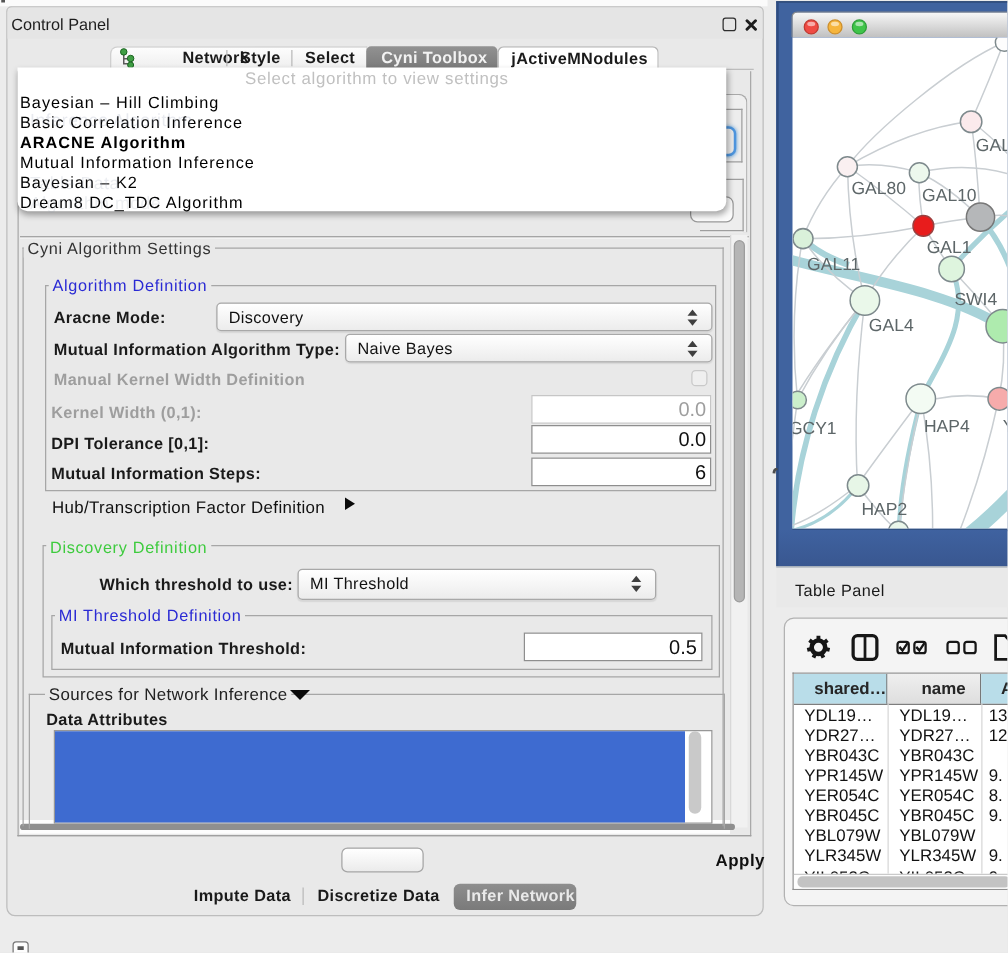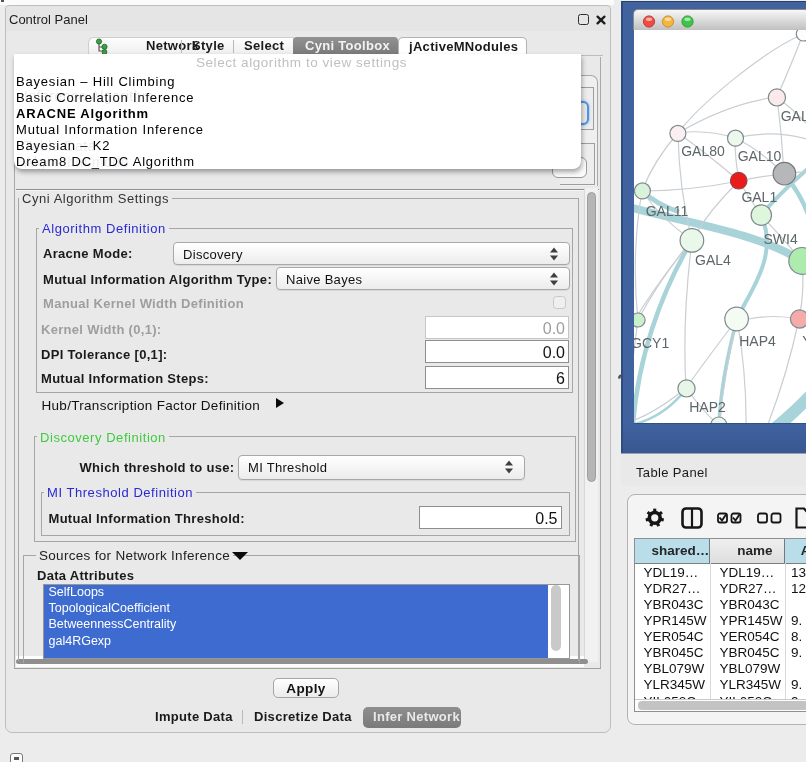--- a/index.html
+++ b/index.html
@@ -65,21 +65,21 @@
 <div class="abs" style="left:16px;top:189.5px;width:583px;height:1px;background:#f6f6f6;"></div>
 
 <div class="abs" style="left:584px;top:188px;width:14px;height:474px;background:#f1f1f1;border-left:1px solid #d8d8d8;box-sizing:border-box;"></div>
 <div class="abs" style="left:586.5px;top:192px;width:9.5px;height:290px;background:#b5b5b5;border:1px solid #9d9d9d;border-radius:5px;box-sizing:border-box;"></div>
 
 <div class="abs" style="left:16px;top:656px;width:568px;height:11px;background:#fdfdfd;"></div>
 <div class="abs" style="left:16px;top:658.5px;width:572px;height:5.5px;background:#8f8f8f;border-radius:3px;"></div>
 <div class="abs" style="left:14px;top:668px;width:587px;height:1px;background:#a0a0a0;"></div>
 
 <div class="abs" style="left:273px;top:678px;width:66px;height:20px;background:linear-gradient(#ffffff,#ebebeb);border:1px solid #a6a6a6;border-radius:5px;box-sizing:border-box;"></div>
-<div class="abs" style="left:0;top:681px;width:612px;text-align:center;font-size:13.5px;font-weight:bold;letter-spacing:0.4px;color:#111;">Apply</div>
+<div class="abs" style="left:0;top:681px;width:612px;text-align:right;font-size:13.5px;font-weight:bold;letter-spacing:0.4px;color:#111;">Apply</div>
 
 <div class="blbl" style="left:155px;top:708.5px;">Impute Data</div>
 <div class="sep" style="left:242px;top:710px;height:14px;"></div>
 <div class="blbl" style="left:254px;top:708.5px;">Discretize Data</div>
 <div class="abs" style="left:363px;top:706.5px;width:98px;height:21px;background:linear-gradient(#8e8e8e,#7a7a7a);border-radius:5px;"></div>
 <div class="abs" style="left:373px;top:708.5px;font-size:13px;font-weight:bold;letter-spacing:0.3px;color:#e9e9e9;">Infer Network</div>
 
 <div class="grp" style="left:17.5px;top:197.5px;width:559px;height:462px;border-bottom:none;"></div>
 <div class="gtitle" style="left:19px;top:191px;color:#333;">Cyni Algorithm Settings</div>
 
@@ -128,21 +128,20 @@
 <div class="fld" style="left:418.5px;top:506px;width:143px;height:22.5px;border:1px solid #8e8e8e;box-sizing:border-box;">
       <span style="color:#111;">0.5</span>
     </div>
 
 <div class="grp" style="left:23px;top:555px;width:554.5px;height:107px;border-bottom:none;"></div>
 <div class="gtitle" style="left:36px;top:547.5px;color:#222;font-size:13.5px;letter-spacing:0.3px;">Sources for Network Inference</div>
 <div class="abs" style="left:232px;top:551.5px;width:0;height:0;border-left:8px solid transparent;border-right:8px solid transparent;border-top:8.5px solid #0a0a0a;"></div>
 <div class="blbl" style="left:37px;top:567.5px;">Data Attributes</div>
 <div class="abs" style="left:42.5px;top:583.5px;width:527px;height:75px;background:#fff;border:1px solid #979797;box-sizing:border-box;"></div>
 <div class="abs" style="left:43.5px;top:584.5px;width:504px;height:73px;background:#3e6bd0;"></div>
-<div class="abs" style="left:48.5px;top:583.5px;font-size:12.5px;color:#fff;line-height:16.4px;">SelfLoops<br>TopologicalCoefficient<br>BetweennessCentrality<br>gal4RGexp</div>
 <div class="abs" style="left:550.5px;top:585px;width:10px;height:66px;background:#c9c9c9;border-radius:5px;"></div>
 
 <div class="abs" style="left:24px;top:88px;font-size:14px;color:rgba(150,160,180,0.22);z-index:32;letter-spacing:0.5px;">Inference Algorithm</div>
 <div class="abs" style="left:24px;top:138px;font-size:14px;color:rgba(150,160,180,0.20);z-index:32;letter-spacing:0.5px;">Table Data</div>
 <div class="abs" style="left:24px;top:154px;font-size:14px;color:rgba(150,160,180,0.18);z-index:32;letter-spacing:0.5px;">Algorithm mode</div>
 <div class="abs" style="left:14px;top:54px;width:566.5px;height:114.5px;background:#fff;border-radius:0 0 8px 8px;box-shadow:1px 3px 5px rgba(0,0,0,0.35);z-index:30;"></div>
 <div class="abs" style="left:196px;top:55px;font-size:13.5px;color:#c0c0c0;z-index:31;letter-spacing:0.55px;">Select algorithm to view settings</div>
 <div class="abs" style="left:16px;top:74px;font-size:13px;color:#000;line-height:16px;z-index:31;letter-spacing:0.8px;">Bayesian – Hill Climbing<br>Basic Correlation Inference<br><b>ARACNE Algorithm</b><br>Mutual Information Inference<br>Bayesian – K2<br>Dream8 DC_TDC Algorithm</div>
 
 <div class="abs" style="left:621px;top:1px;width:185px;height:452px;background:#40639f;border-top:1px solid #26406b;border-left:2px solid #2e4c80;box-sizing:border-box;"></div>

